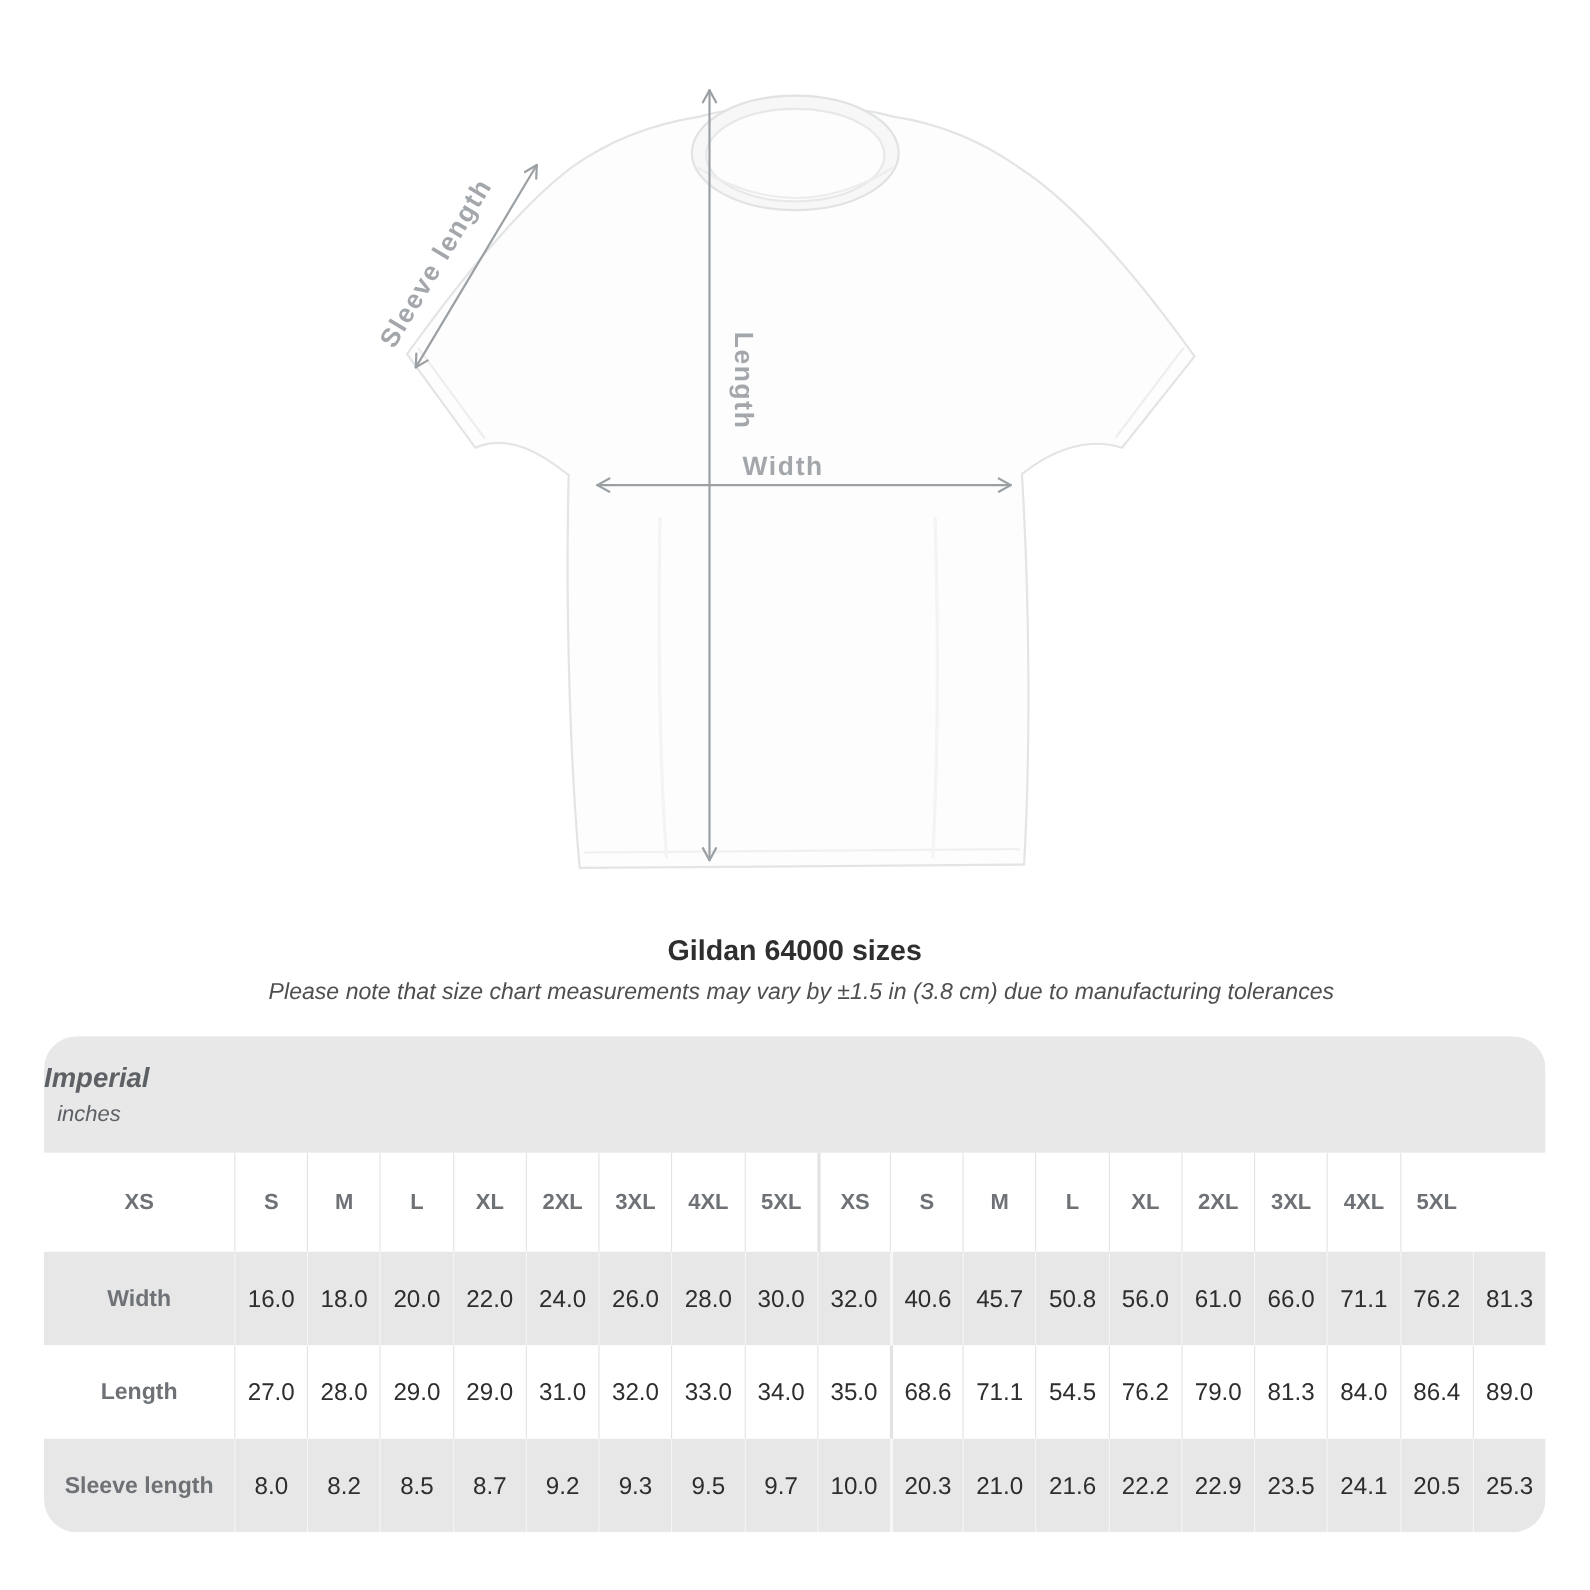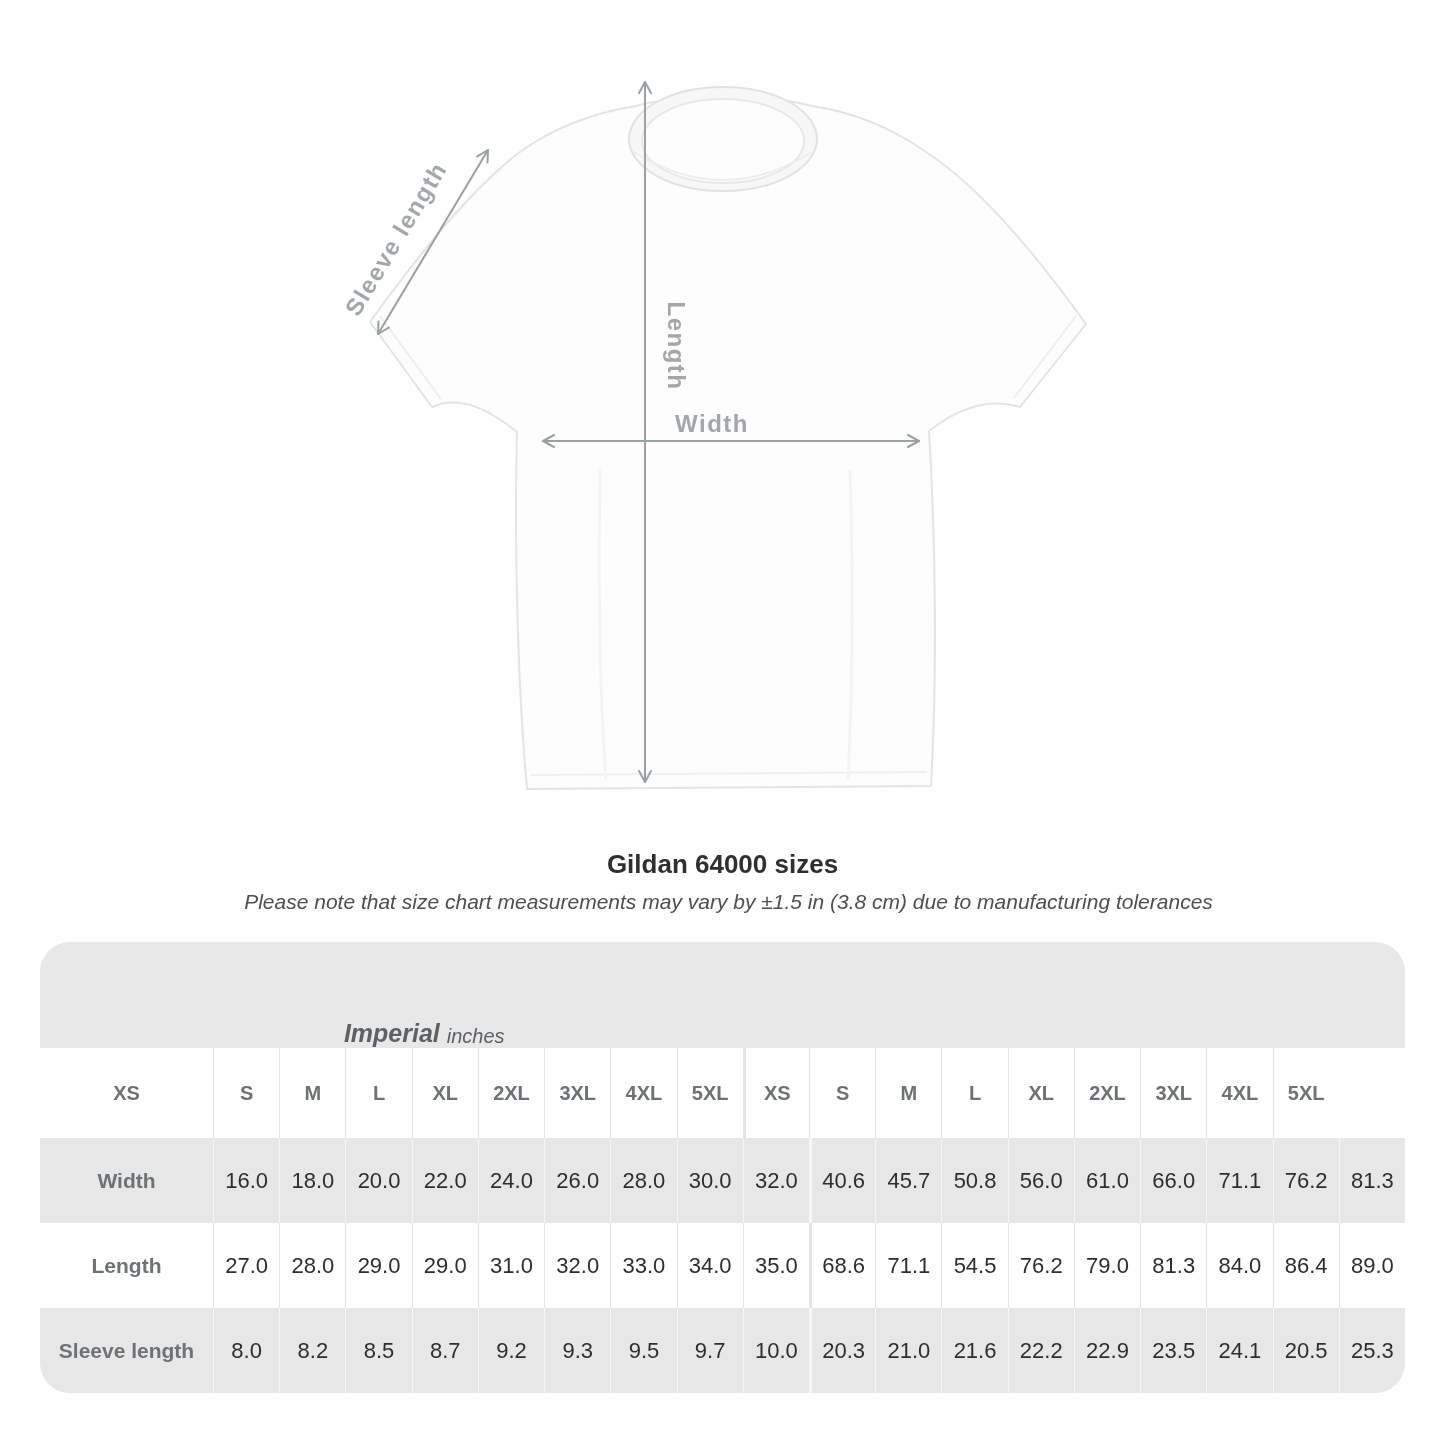--- a/index.html
+++ b/index.html
@@ -21,25 +21,25 @@
     text-align:center;font-style:italic;font-size:21px;color:#4f4f4f;
     margin:0 0 28px 0;
     padding-left:12px;
   }
 
   .size-table{
     margin:0 40px;width:1365px;border-radius:30px;overflow:hidden;
     background:#ffffff;
   }
   .unit-row{height:106px;background:#e8e8e8;display:flex;}
-  .unit-half{display:flex;flex-direction:row;align-items:flex-end;justify-content:center;gap:7px;}
+  .unit-half{display:flex;flex-direction:column;align-items:flex-start;justify-content:center;gap:7px;}
   .unit-half.imperial{width:56.3%;}
   .unit-half.metric{width:43.7%;}
   .unit-name{font-size:25px;font-weight:bold;font-style:italic;color:#5d6165;}
-  .unit-sub{font-size:20px;font-style:italic;color:#5d6165;}
+  .unit-sub{font-size:20px;font-style:italic;color:#5d6165;margin-left:12px;}
 
   .grid-row{display:grid;grid-template-columns:173px repeat(18,1fr);height:85px;}
   .grid-row.size-row{height:90px;}
   .cell{display:flex;align-items:center;justify-content:center;}
   .r-white{background:#ffffff;--div:#e3e3e3;}
   .r-gray{background:#e7e7e7;--div:#f6f6f6;}
   .cell + .cell{border-left:1px solid var(--div);}
   .cell.sep{border-left-width:3px;}
   .cell.head{font-size:20px;font-weight:bold;color:#6e7276;}
   .cell.rowlabel{font-size:21px;font-weight:bold;color:#6e7276;}

